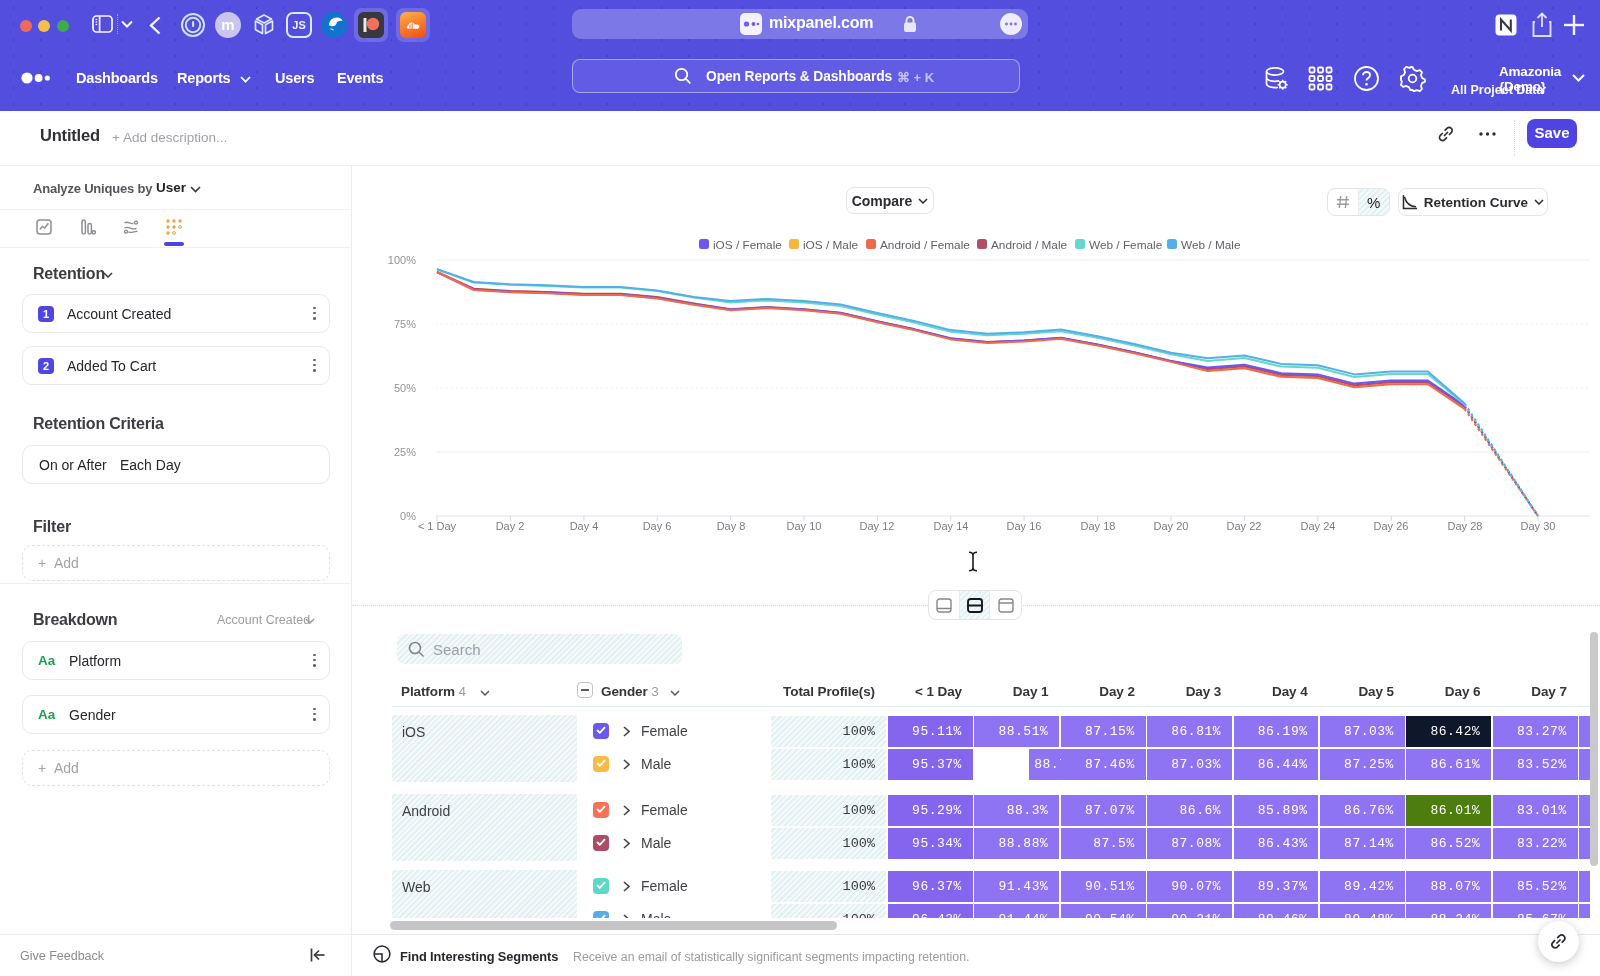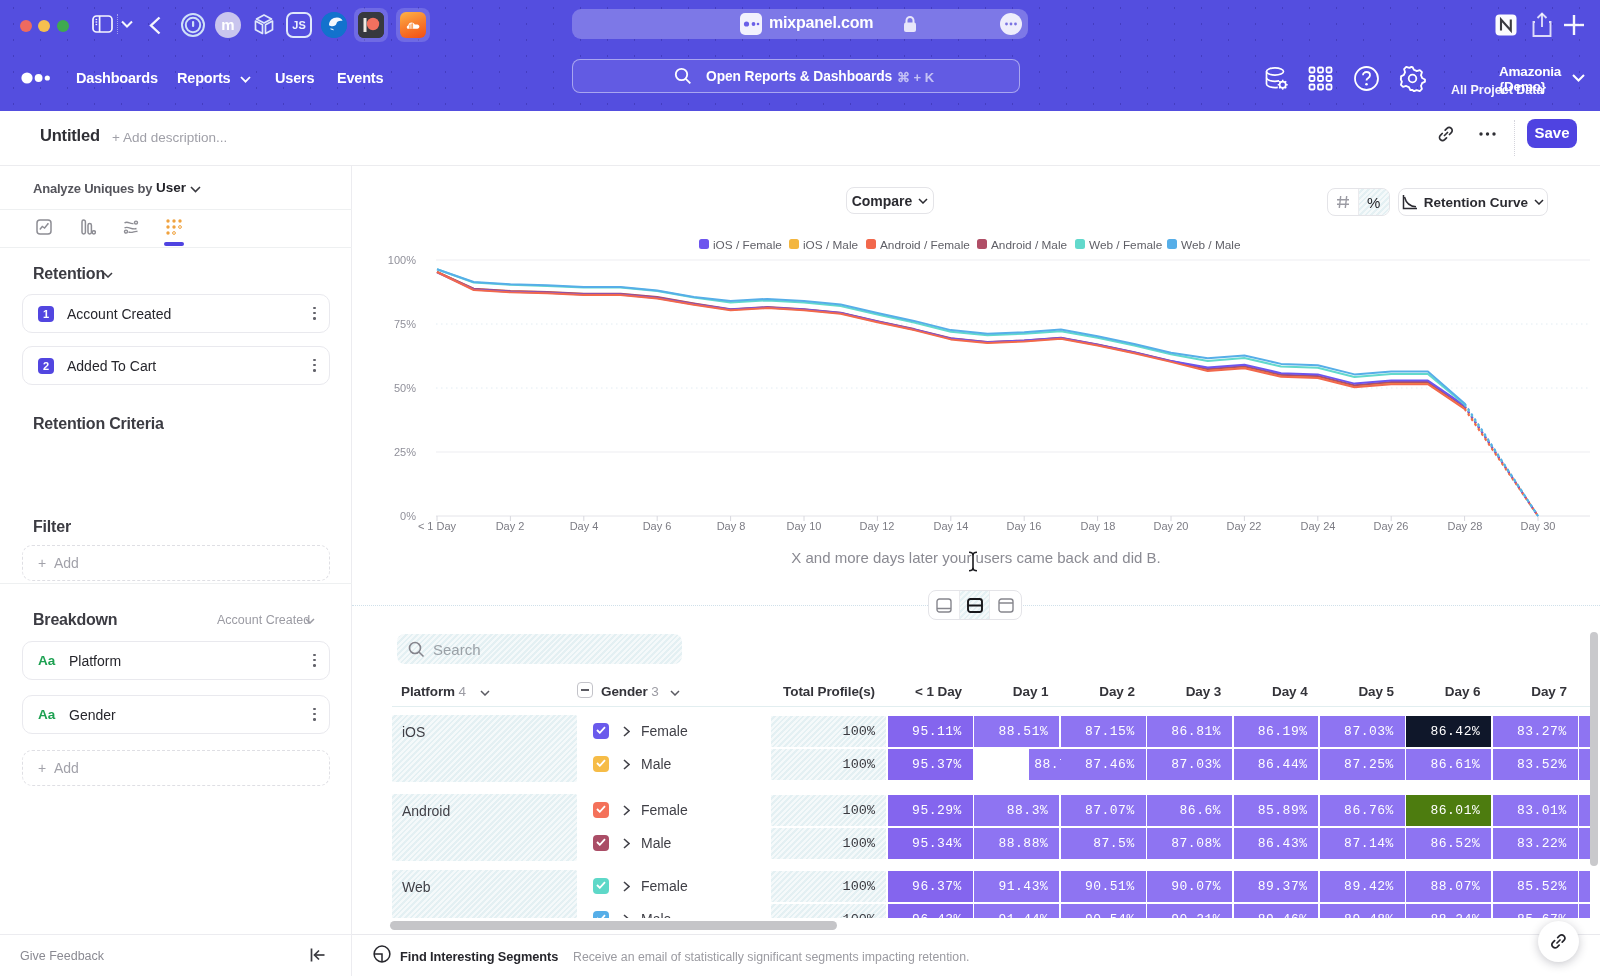--- a/index.html
+++ b/index.html
@@ -270,20 +270,24 @@
   <div class="sb-card" style="top:180px;">
     <span class="badge">2</span>
     <div class="abs" style="left:44px;top:11px;font-size:14px;color:#26262c;">Added To Cart</div>
     <span class="dots3">
         <i></i>
         <i></i>
         <i></i>
       </span>
   </div>
   <div class="abs sb-label" style="left:33px;top:249px;">Retention Criteria</div>
+  <div class="sb-card" style="top:279px;">
+    <div class="abs" style="left:16px;top:11px;font-size:14px;color:#26262c;">On or After</div>
+    <div class="abs" style="left:97px;top:11px;font-size:14px;color:#26262c;">Each Day</div>
+  </div>
   <div class="abs sb-label" style="left:33px;top:352px;">Filter</div>
   <div class="sb-dash" style="top:379px;">
     <div class="abs" style="left:15px;top:9px;font-size:14px;color:#a2a2aa;">+&nbsp;&nbsp;Add</div>
   </div>
   <div class="abs" style="left:0;top:417px;width:352px;border-top:1px solid #eef0f1;"></div>
 
   <div class="abs sb-label" style="left:33px;top:445px;">Breakdown</div>
   <div class="abs" style="left:217px;top:447px;font-size:12.5px;color:#9b9ba3;">Account Created</div>
   <svg class="abs" style="left:305px;top:452px;" width="10" height="6" viewBox="0 0 10 6" fill="none" stroke="#9b9ba3" stroke-width="1.5">
       <polyline points="1,1 5,5 9,1"></polyline>
@@ -412,21 +416,20 @@
 <div class="abs" style="left:559px;top:0;width:80px;text-align:center;font-size:11px;color:#7c7c84;">Day 14</div>
 <div class="abs" style="left:632px;top:0;width:80px;text-align:center;font-size:11px;color:#7c7c84;">Day 16</div>
 <div class="abs" style="left:706px;top:0;width:80px;text-align:center;font-size:11px;color:#7c7c84;">Day 18</div>
 <div class="abs" style="left:779px;top:0;width:80px;text-align:center;font-size:11px;color:#7c7c84;">Day 20</div>
 <div class="abs" style="left:852px;top:0;width:80px;text-align:center;font-size:11px;color:#7c7c84;">Day 22</div>
 <div class="abs" style="left:926px;top:0;width:80px;text-align:center;font-size:11px;color:#7c7c84;">Day 24</div>
 <div class="abs" style="left:999px;top:0;width:80px;text-align:center;font-size:11px;color:#7c7c84;">Day 26</div>
 <div class="abs" style="left:1073px;top:0;width:80px;text-align:center;font-size:11px;color:#7c7c84;">Day 28</div>
 <div class="abs" style="left:1146px;top:0;width:80px;text-align:center;font-size:11px;color:#7c7c84;">Day 30</div>
 </div>
-  <div class="abs" style="left:0;top:383px;width:1248px;text-align:center;font-size:15px;color:#8a8a92;">X and more days later your users came back and did B.</div>
   <svg class="abs" style="left:615px;top:385px;" width="12" height="21" viewBox="0 0 12 21">
       <g stroke="#1b1b1f" stroke-width="1.6" fill="none">
         <path d="M2 1.2 C4 1.2 6 1.8 6 4.2 C6 1.8 8 1.2 10 1.2"></path>
         <path d="M2 19.8 C4 19.8 6 19.2 6 16.8 C6 19.2 8 19.8 10 19.8"></path>
         <line x1="6" y1="3" x2="6" y2="18"></line>
       </g>
     </svg>
 
   <div class="abs" style="left:0;top:439px;width:1248px;border-top:1px dotted #cfe0ea;"></div>
   <div class="seg" style="left:576px;top:424px;width:94px;height:30px;background:#fff;">

